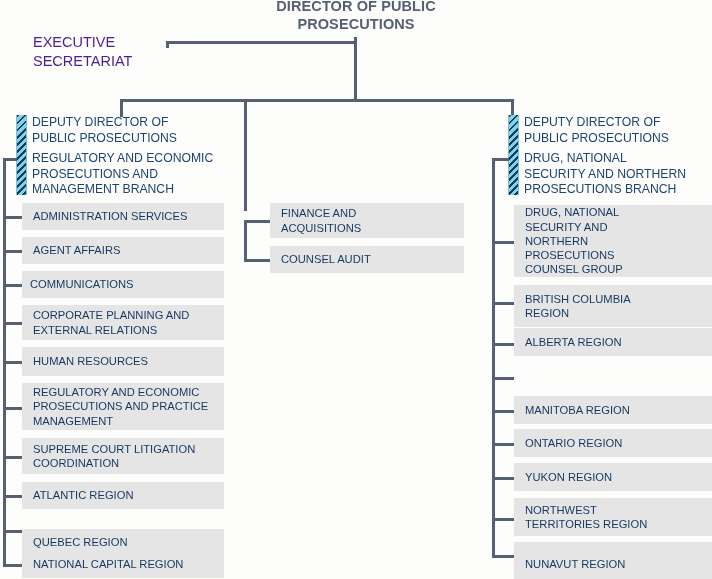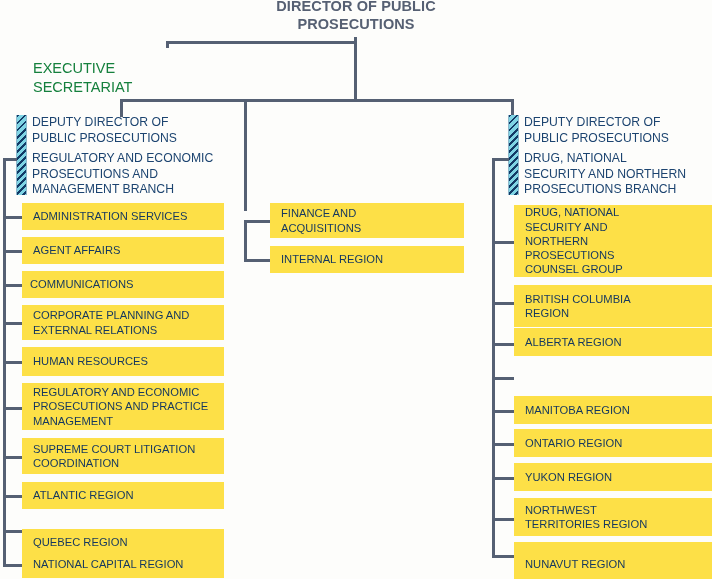--- a/index.html
+++ b/index.html
@@ -42,26 +42,26 @@
     line-height: 1.22;
     letter-spacing: 0.1px;
     color: #566073;
     white-space: pre-line;
   }
 
   
   #exec-sec {
     position: absolute;
     left: 33px;
-    top: 59px;
+    top: 33px;
     width: 190px;
     font-size: 14.5px;
     font-weight: normal;
     line-height: 1.28;
-    color: #15803d;
+    color: #4c1d95;
     white-space: pre-line;
   }
 
   
   .branch-head {
     position: absolute;
     display: flex;
     align-items: stretch;
   }
   .hatch-bar {
@@ -89,21 +89,21 @@
   }
   .branch-text .bt-sub {
     display: block;
     white-space: nowrap;
   }
   .bt-gap { height: 4px; }
 
   
   .node-box {
     position: absolute;
-    background: #fde047;
+    background: #e5e5e5;
     color: #14375F;
     font-size: 11.2px;
     line-height: 1.28;
     display: flex;
     align-items: center;
     box-sizing: border-box;
     padding-left: 11px;
     padding-right: 6px;
   }
   .node-box .label {
@@ -196,21 +196,21 @@
 
   <div class="line hline" style="left:244px; top:220px; width:27px;"></div>
   <div class="line vline" style="left:244px; top:220px; height:40px;"></div>
   <div class="line hline" style="left:244px; top:259px; width:27px;"></div>
 
   <div class="node-box" style="left:270px; top:203px; width:194px; height:35px;">
     <span class="label">FINANCE AND
 ACQUISITIONS</span>
   </div>
   <div class="node-box" style="left:270px; top:246px; width:194px; height:27px;">
-    <span class="label">INTERNAL REGION</span>
+    <span class="label">COUNSEL AUDIT</span>
   </div>
 
   <div class="branch-head" style="left:508px; top:115px; height:80px;">
     <div class="hatch-bar"></div>
     <div class="branch-text">
       <span class="bt-line">DEPUTY DIRECTOR OF</span>
       <span class="bt-line">PUBLIC PROSECUTIONS</span>
       <div class="bt-gap"></div>
       <span class="bt-sub">DRUG, NATIONAL</span>
       <span class="bt-sub">SECURITY AND NORTHERN</span>

